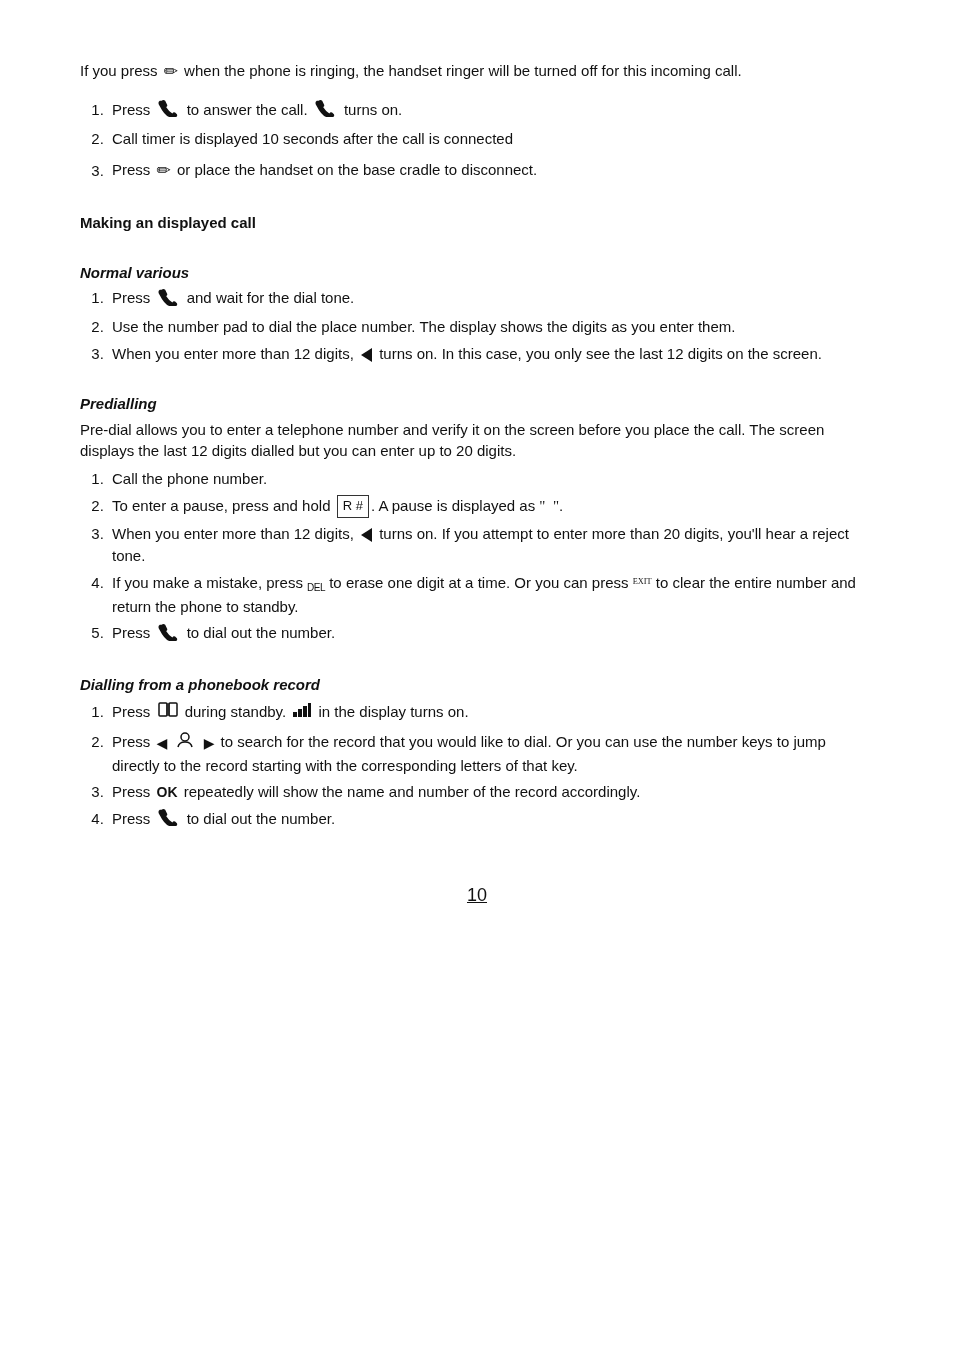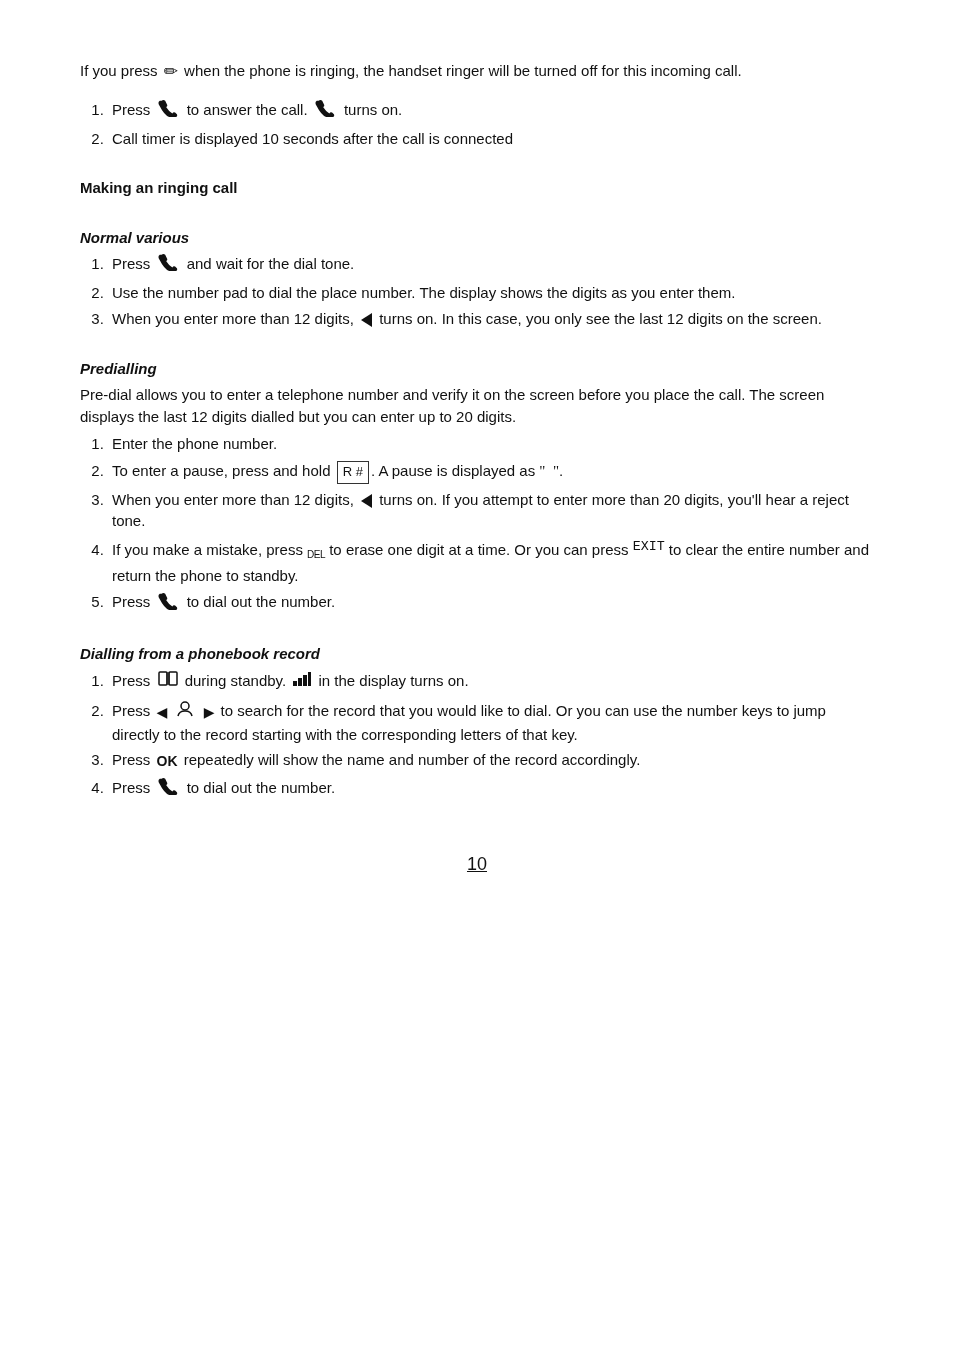--- a/index.html
+++ b/index.html
@@ -93,23 +93,30 @@
       <span class="svg-inline">
         <svg width="22" height="18" viewBox="0 0 22 18" fill="none" xmlns="http://www.w3.org/2000/svg">
           <path d="M4 2 Q6 0 8 2 L10 6 Q11 8 9 9 Q12 14 16 16 Q17 14 19 15 L21 17 Q22 19 20 20 Q10 24 2 8 Q-1 4 2 2 Z" fill="#111" transform="scale(0.9)"></path>
         </svg>
       </span>
       turns on.
     </li>
     <li>Call timer is displayed 10 seconds after the call is connected</li>
   </ol>
 
-
-  <div class="section">
-    <div class="section-title">Making an ringing call</div>
+  <ol start="3">
+    <li>
+      Press
+      <span class="pencil">✏</span>
+      or place the handset on the base cradle to disconnect.
+    </li>
+  </ol>
+
+  <div class="section">
+    <div class="section-title">Making an displayed call</div>
   </div>
 
   <div class="section">
     <div class="section-title-italic">Normal various</div>
   </div>
 
   <ol>
     <li>
       Press
       <span class="svg-inline">
@@ -126,36 +133,36 @@
       turns on.  In this case, you only see the last 12 digits on the screen.
     </li>
   </ol>
 
   <div class="section">
     <div class="section-title-italic">Predialling</div>
     <p class="section-para">Pre-dial allows you to enter a telephone number and verify it on the screen before you place the call.  The screen displays the last 12 digits dialled but you can enter up to 20 digits.</p>
   </div>
 
   <ol>
-    <li>Enter the phone number.</li>
+    <li>Call the phone number.</li>
     <li>
       To enter a pause, press and hold
       <span class="key-box">R #</span>.
       A pause is displayed as <span class="pause-quote">"&nbsp;&nbsp;"</span>.
     </li>
     <li>
       When you enter more than 12 digits,
       <span style="display:inline-block;width:0;height:0;border-top:7px solid transparent;border-bottom:7px solid transparent;border-right:11px solid #111;vertical-align:middle;margin:0 3px;"></span>
       turns on.  If you attempt to enter more than 20 digits, you'll hear a reject tone.
     </li>
     <li>
       If you make a mistake, press
       <span style="font-size:12px;vertical-align:baseline;font-family:Arial,sans-serif;letter-spacing:-0.5px;"><sub>DEL</sub></span>
       to erase one digit at a time.  Or you can press
-      <span style="font-size:16px;vertical-align:middle;font-family:Liberation Mono, monospace;"><sup>EXIT</sup></span>
+      <span style="font-size:10px;vertical-align:middle;font-family:Liberation Serif, serif;"><sup>EXIT</sup></span>
       to clear the entire number and return the phone to standby.
     </li>
     <li>
       Press
       <span class="svg-inline">
         <svg width="22" height="18" viewBox="0 0 22 18" fill="none" xmlns="http://www.w3.org/2000/svg">
           <path d="M4 2 Q6 0 8 2 L10 6 Q11 8 9 9 Q12 14 16 16 Q17 14 19 15 L21 17 Q22 19 20 20 Q10 24 2 8 Q-1 4 2 2 Z" fill="#111" transform="scale(0.9)"></path>
         </svg>
       </span>
       to dial out the number.

